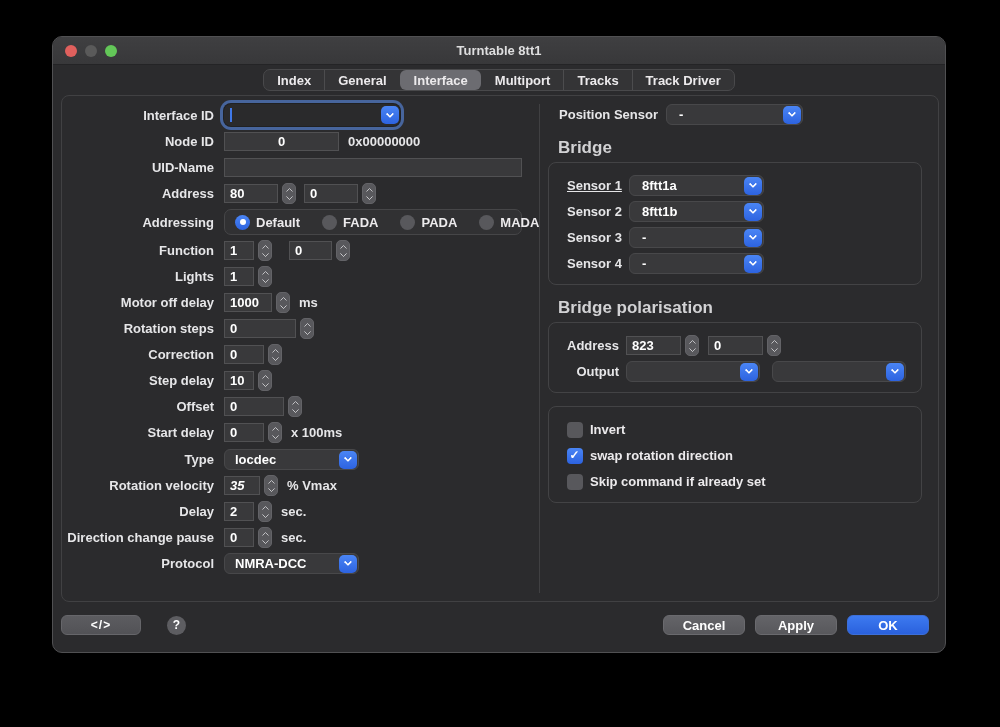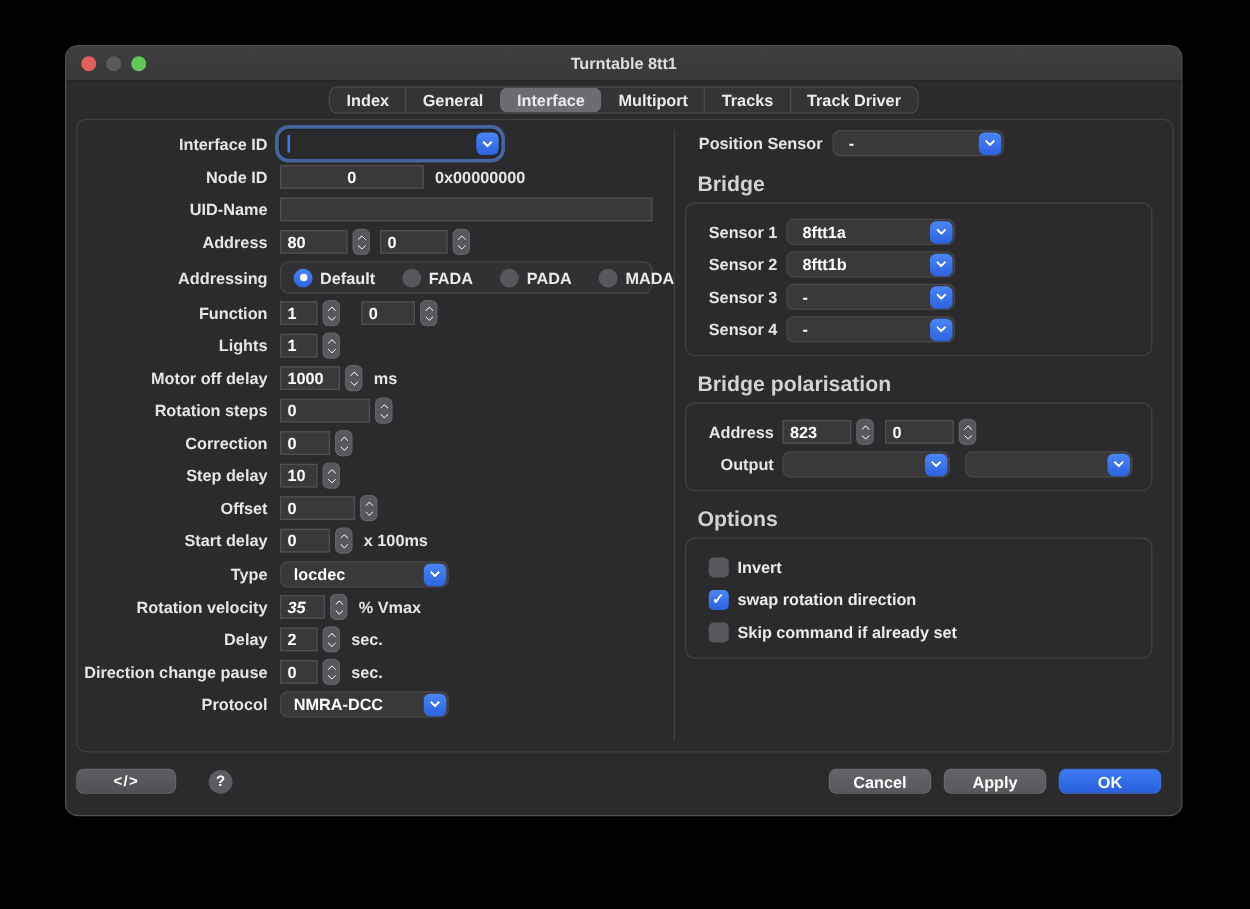--- a/index.html
+++ b/index.html
@@ -369,21 +369,21 @@
           <span class="dd-btn">
               <i class="chev"></i>
             </span>
         </div>
       </div>
 
       <div class="group">
         <div class="group-title">Bridge</div>
         <div class="group-box">
           <div class="row">
-            <span class="lbl g-lbl" style="text-align:left;">Sensor 1</span>
+            <span class="lbl g-lbl" style="text-align:left;text-decoration:underline;">Sensor 1</span>
             <div class="dropdown" style="width:135px; padding-left:12px;gap:10px;">
               <span class="dd-value">8ftt1a</span>
               <span class="dd-btn">
                   <i class="chev"></i>
                 </span>
             </div>
           </div>
           <div class="row">
             <span class="lbl g-lbl" style="text-align:right;">Sensor 2</span>
             <div class="dropdown" style="width:135px; padding-left:12px;">
@@ -446,21 +446,20 @@
               <span class="dd-value"></span>
               <span class="dd-btn">
                   <i class="chev"></i>
                 </span>
             </div>
           </div>
         </div>
       </div>
 
       <div class="group">
-        <div class="group-title">Options</div>
         <div class="group-box">
           <div class="row">
             <span class="checkbox"></span>
             <span class="chk-lbl">Invert</span>
           </div>
           <div class="row">
             <span class="checkbox on"></span>
             <span class="chk-lbl">swap rotation direction</span>
           </div>
           <div class="row" style="margin-bottom:0;">

